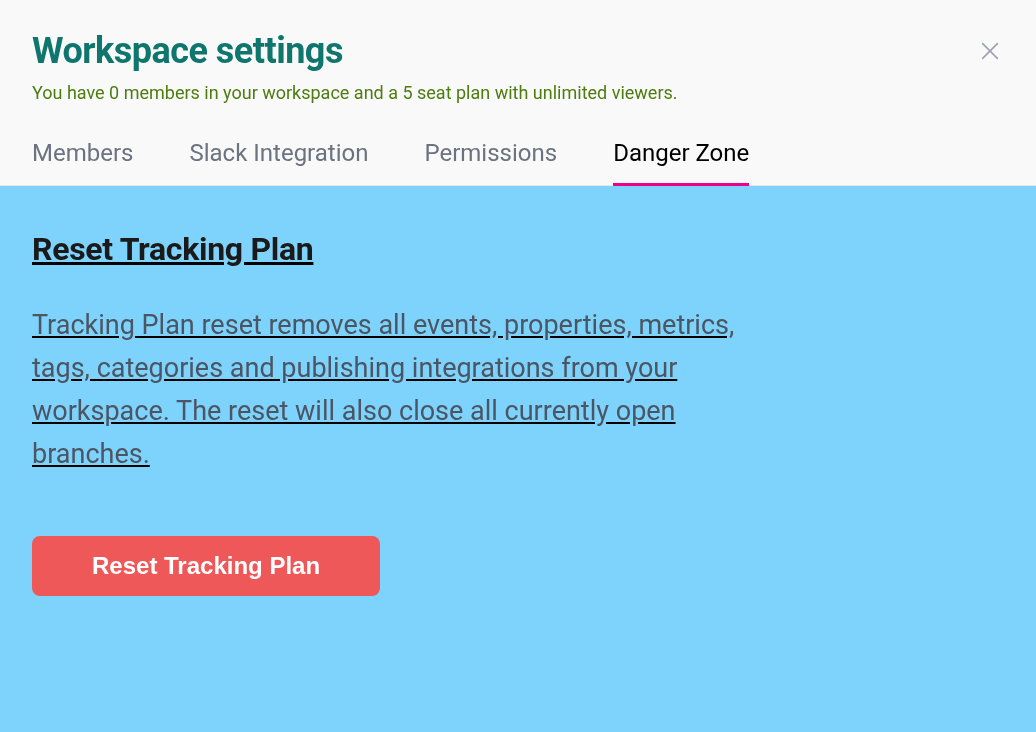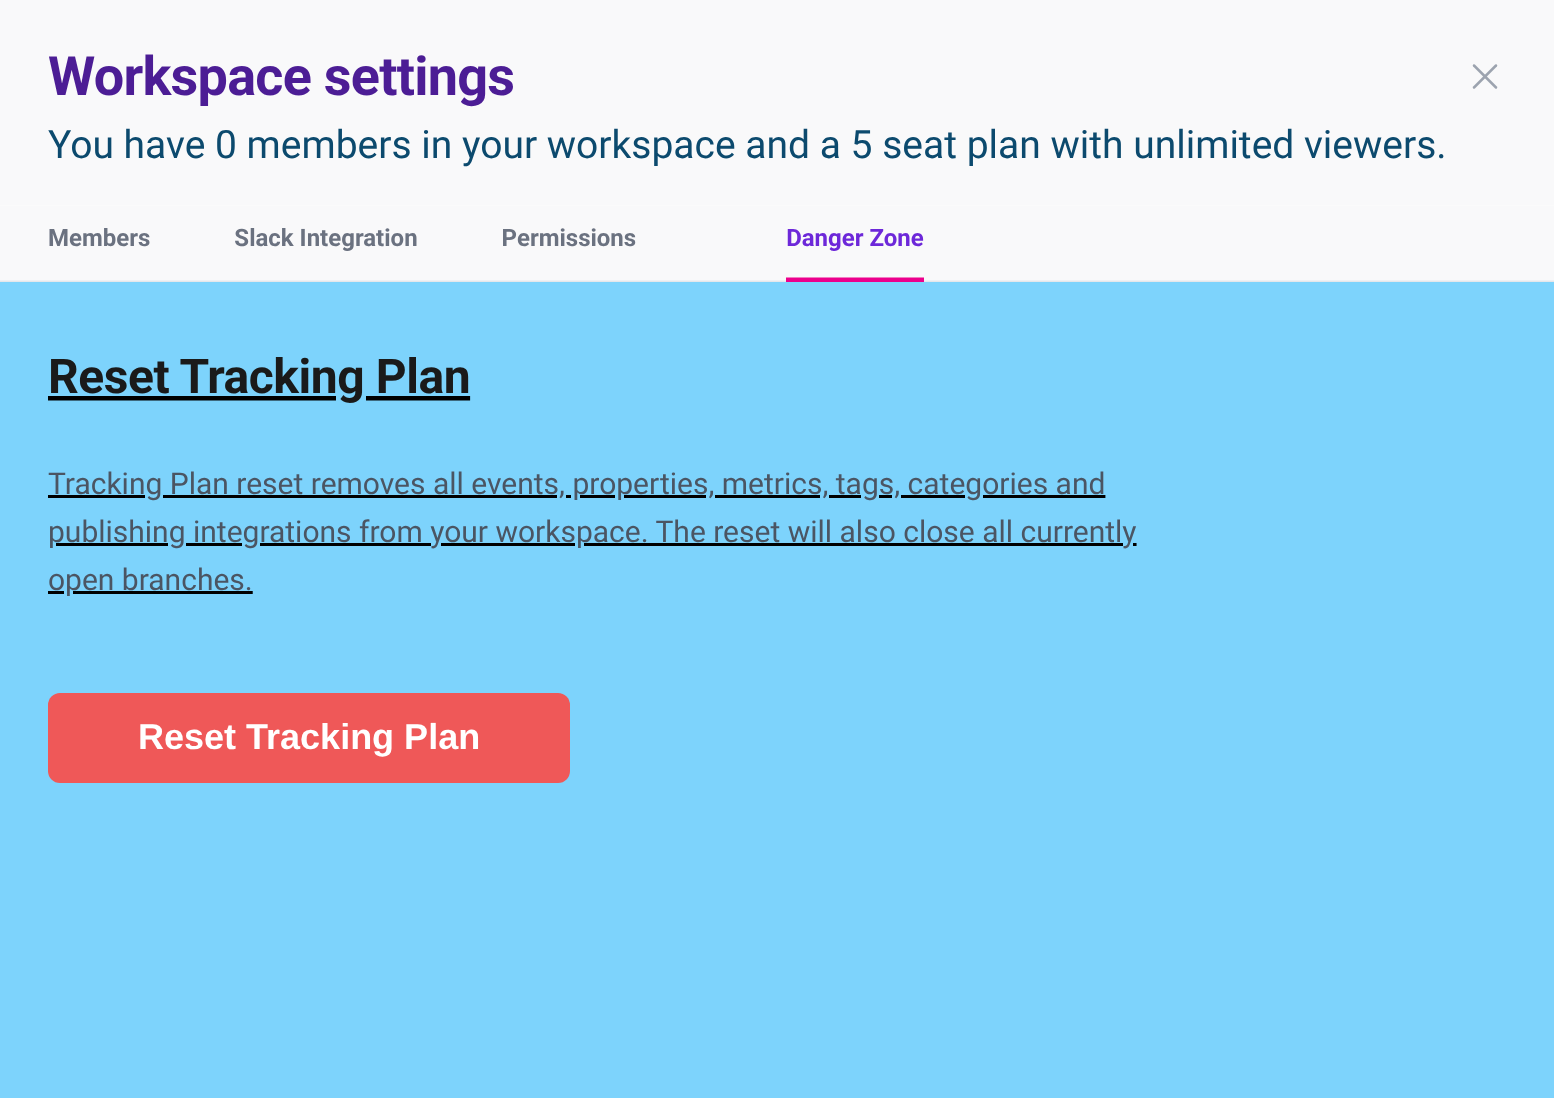--- a/index.html
+++ b/index.html
@@ -22,27 +22,27 @@
       flex-direction: column;
     }
     .header {
       padding: 30px 32px 22px 32px;
       position: relative;
       background: #f9f9fa;
     }
     .header-title {
       font-size: 36px;
       font-weight: 700;
-      color: #4c1d95;
+      color: #0f766e;
       letter-spacing: -0.5px;
       line-height: 1.2;
     }
     .header-subtitle {
-      font-size: 26px;
-      color: #0c4a6e;
+      font-size: 18px;
+      color: #4d7c0f;
       margin-top: 8px;
       line-height: 1.3;
       font-weight: 400;
     }
     .close-btn {
       position: absolute;
       top: 38px;
       right: 32px;
       width: 28px;
       height: 28px;
@@ -60,49 +60,48 @@
       stroke: currentColor;
     }
     .tabs {
       display: flex;
       gap: 56px;
       padding: 0 32px;
       border-bottom: 1px solid #e5e7eb;
       background: #f9f9fa;
     }
     .tab {
-      font-size: 16px;
-      font-weight: 700;
+      font-size: 24px;
+      font-weight: 400;
       color: #6b7280;
       padding: 14px 0 18px 0;
       cursor: pointer;
       border-bottom: 3px solid transparent;
       margin-bottom: -1px;
       line-height: 1;
     }
     .tab.active {
-      color: #6d28d9;
+      color: #000000;
       border-bottom-color: #ec008c;
-      margin-left: 44px;
     }
     .content {
       padding: 44px 32px 30px 32px;
       background: #7dd3fc;
       flex: 1;
       text-decoration: underline;
     }
     .section-title {
       font-size: 32px;
       font-weight: 700;
       color: #1a1a1a;
       letter-spacing: -0.3px;
       margin-bottom: 36px;
     }
     .section-text {
-      font-size: 20px;
+      font-size: 27px;
       color: #4b5563;
       line-height: 1.6;
       max-width: 760px;
       margin-bottom: 28px;
       font-weight: 400;
     }
     .reset-btn {
       margin-top: 32px;
       background: #ef5858;
       color: #fff;

